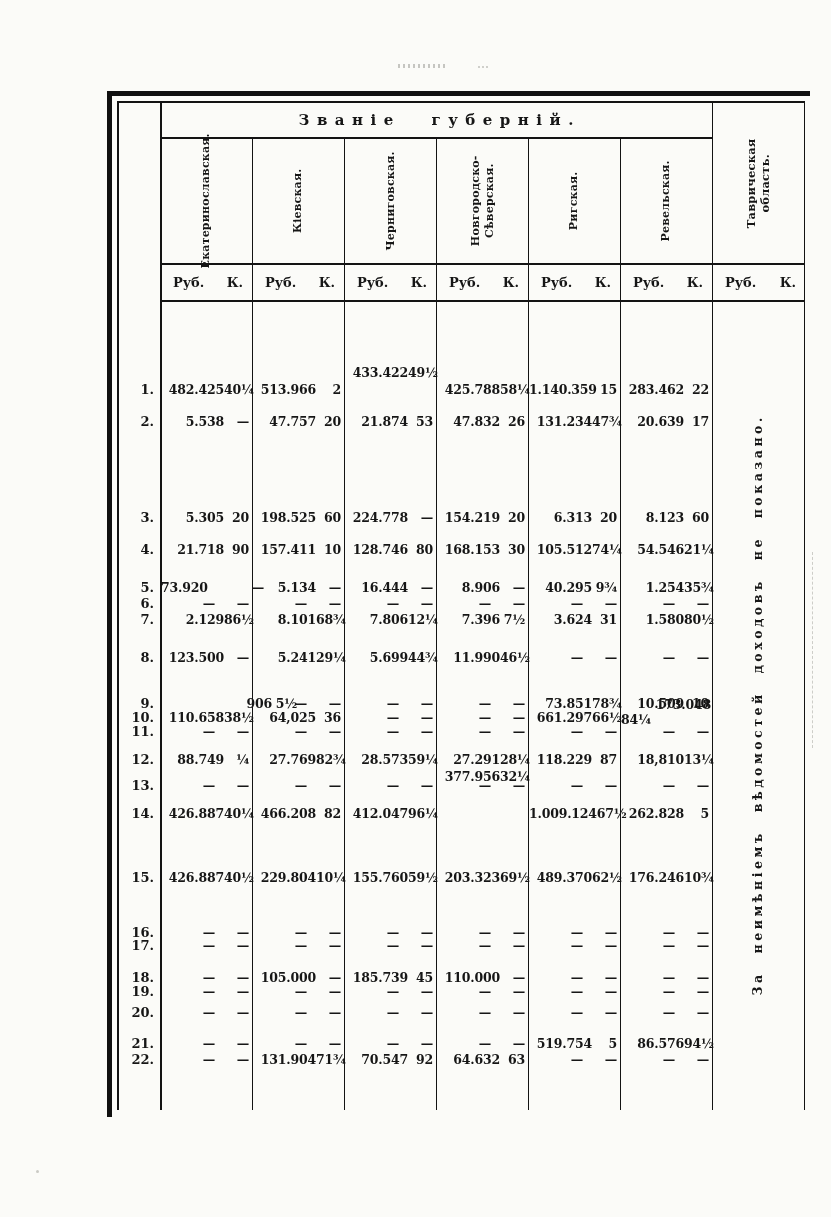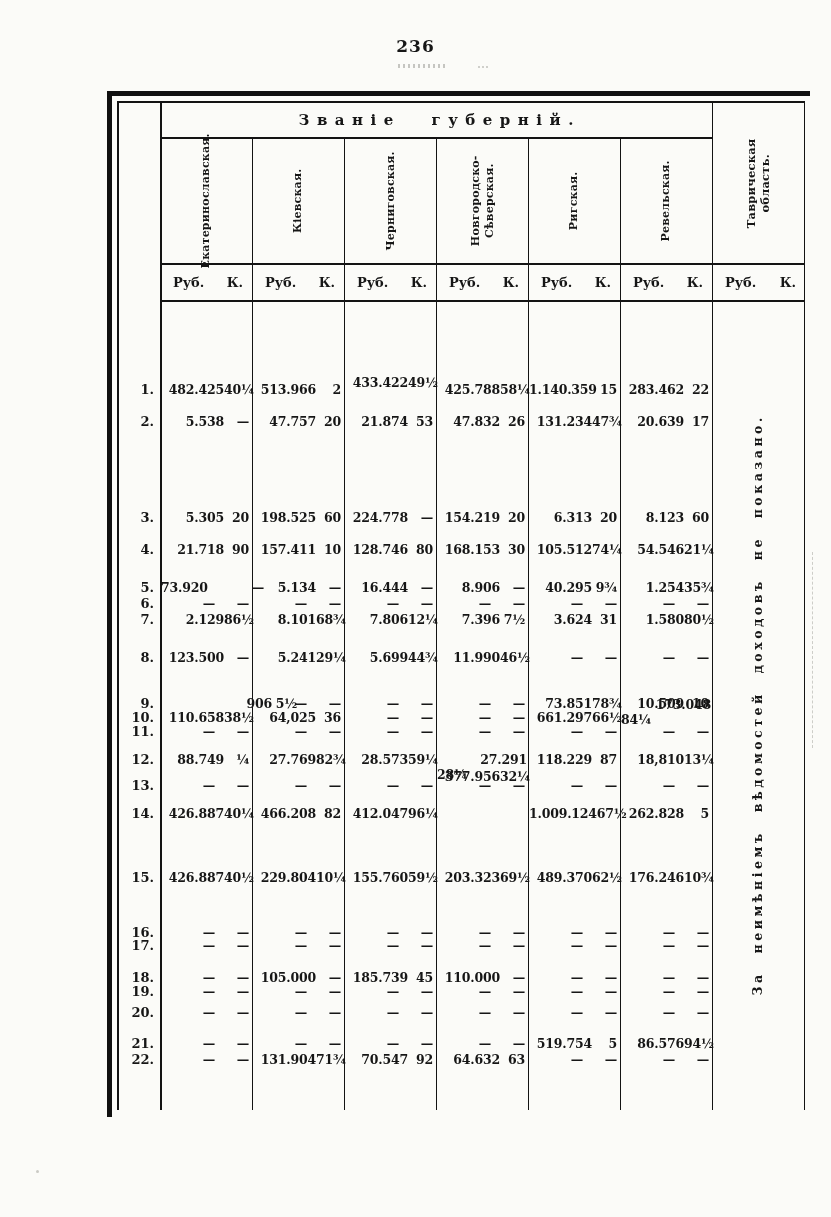--- a/index.html
+++ b/index.html
@@ -71,21 +71,20 @@
     position:absolute;left:812px;top:552px;width:0;height:196px;
     border-left:1px dashed #a9a9a2;opacity:.55;
   }
   .speck{position:absolute;width:3px;height:3px;background:#b5b5ae;border-radius:50%;opacity:.7;}
 </style>
 </head>
 <body>
 
 <div class="page">
 
-  <div class="pagenum">236</div>
   <div class="smudge"></div>
   <div class="smudge2"></div>
 
   <div class="frame">
     <div class="bar-top"></div>
     <div class="bar-left"></div>
 
     <div class="inner">
 
       <div class="hl" style="left:0;top:0;width:688px;height:2px;"></div>
@@ -162,21 +161,21 @@
           </div>
           <div class="rownum" style="top: 281px;">1.</div>
           <div class="entry" style="left: 44px; top: 281px; width: 90px;">
             <span class="rub">482.425</span>
             <span class="kop">40¼</span>
           </div>
           <div class="entry" style="left: 136px; top: 281px; width: 90px;">
             <span class="rub">513.966</span>
             <span class="kop">2</span>
           </div>
-          <div class="entry" style="left: 228px; top: 274px; width: 90px;">
+          <div class="entry" style="left: 228px; top: 264px; width: 90px;">
             <span class="rub">433.422</span>
             <span class="kop">49½</span>
           </div>
           <div class="entry" style="left: 320px; top: 281px; width: 90px;">
             <span class="rub">425.788</span>
             <span class="kop">58¼</span>
           </div>
           <div class="entry" style="left: 412px; top: 281px; width: 90px;">
             <span class="rub">1.140.359</span>
             <span class="kop">15</span>
@@ -441,21 +440,21 @@
             <span class="kop">¼</span>
           </div>
           <div class="entry" style="left: 136px; top: 651px; width: 90px;">
             <span class="rub">27.769</span>
             <span class="kop">82¾</span>
           </div>
           <div class="entry" style="left: 228px; top: 651px; width: 90px;">
             <span class="rub">28.573</span>
             <span class="kop">59¼</span>
           </div>
-          <div class="entry" style="left: 320px; top: 651px; width: 90px; flex-direction: column;">
+          <div class="entry" style="left: 320px; top: 651px; width: 90px;">
             <span class="rub">27.291</span>
             <span class="kop">28¼</span>
           </div>
           <div class="entry" style="left: 412px; top: 651px; width: 90px;">
             <span class="rub">118.229</span>
             <span class="kop">87</span>
           </div>
           <div class="entry" style="left: 504px; top: 651px; width: 90px;">
             <span class="rub">18,810</span>
             <span class="kop">13¼</span>

